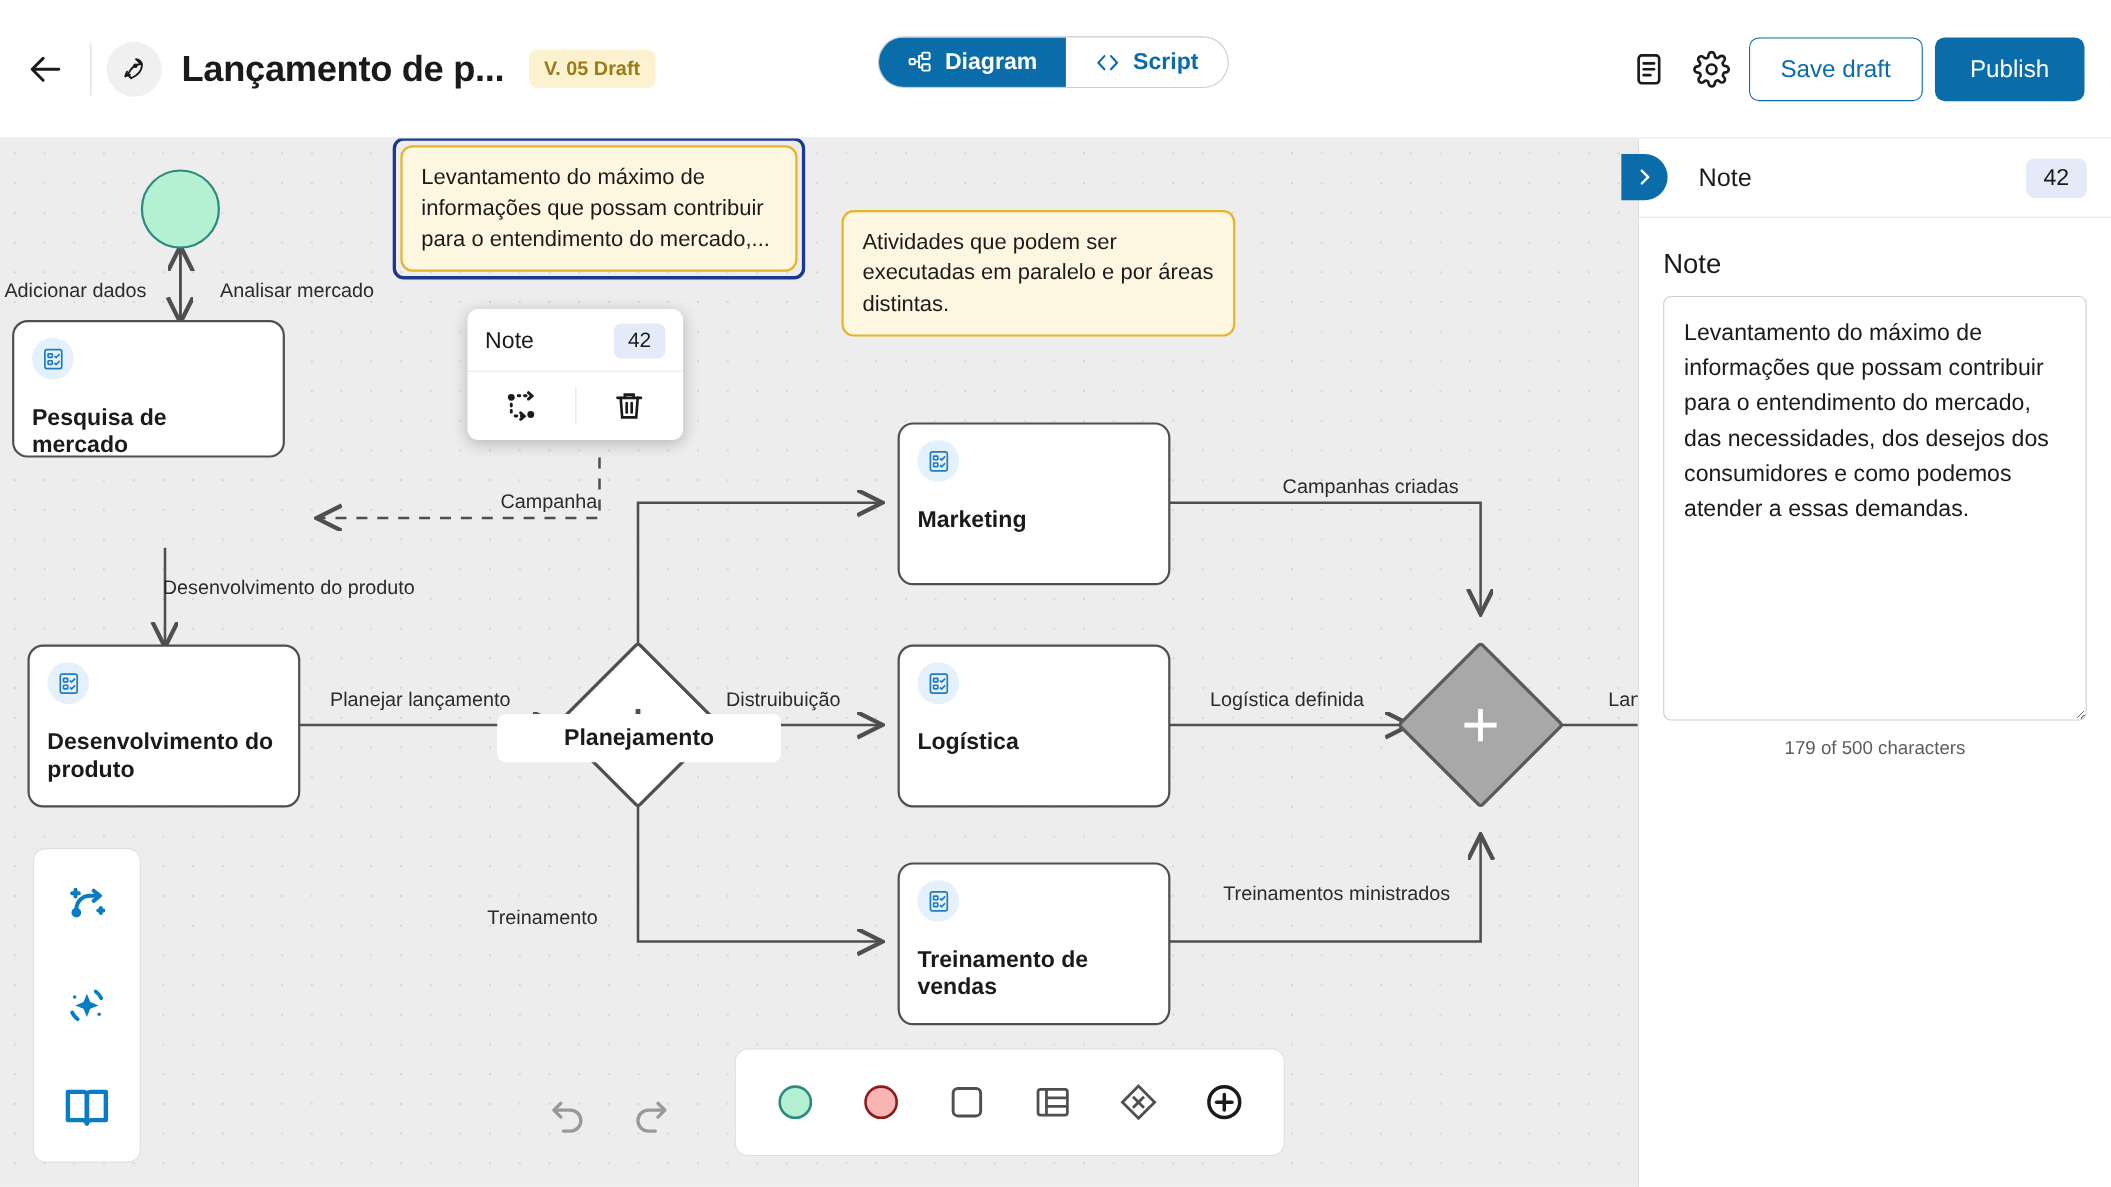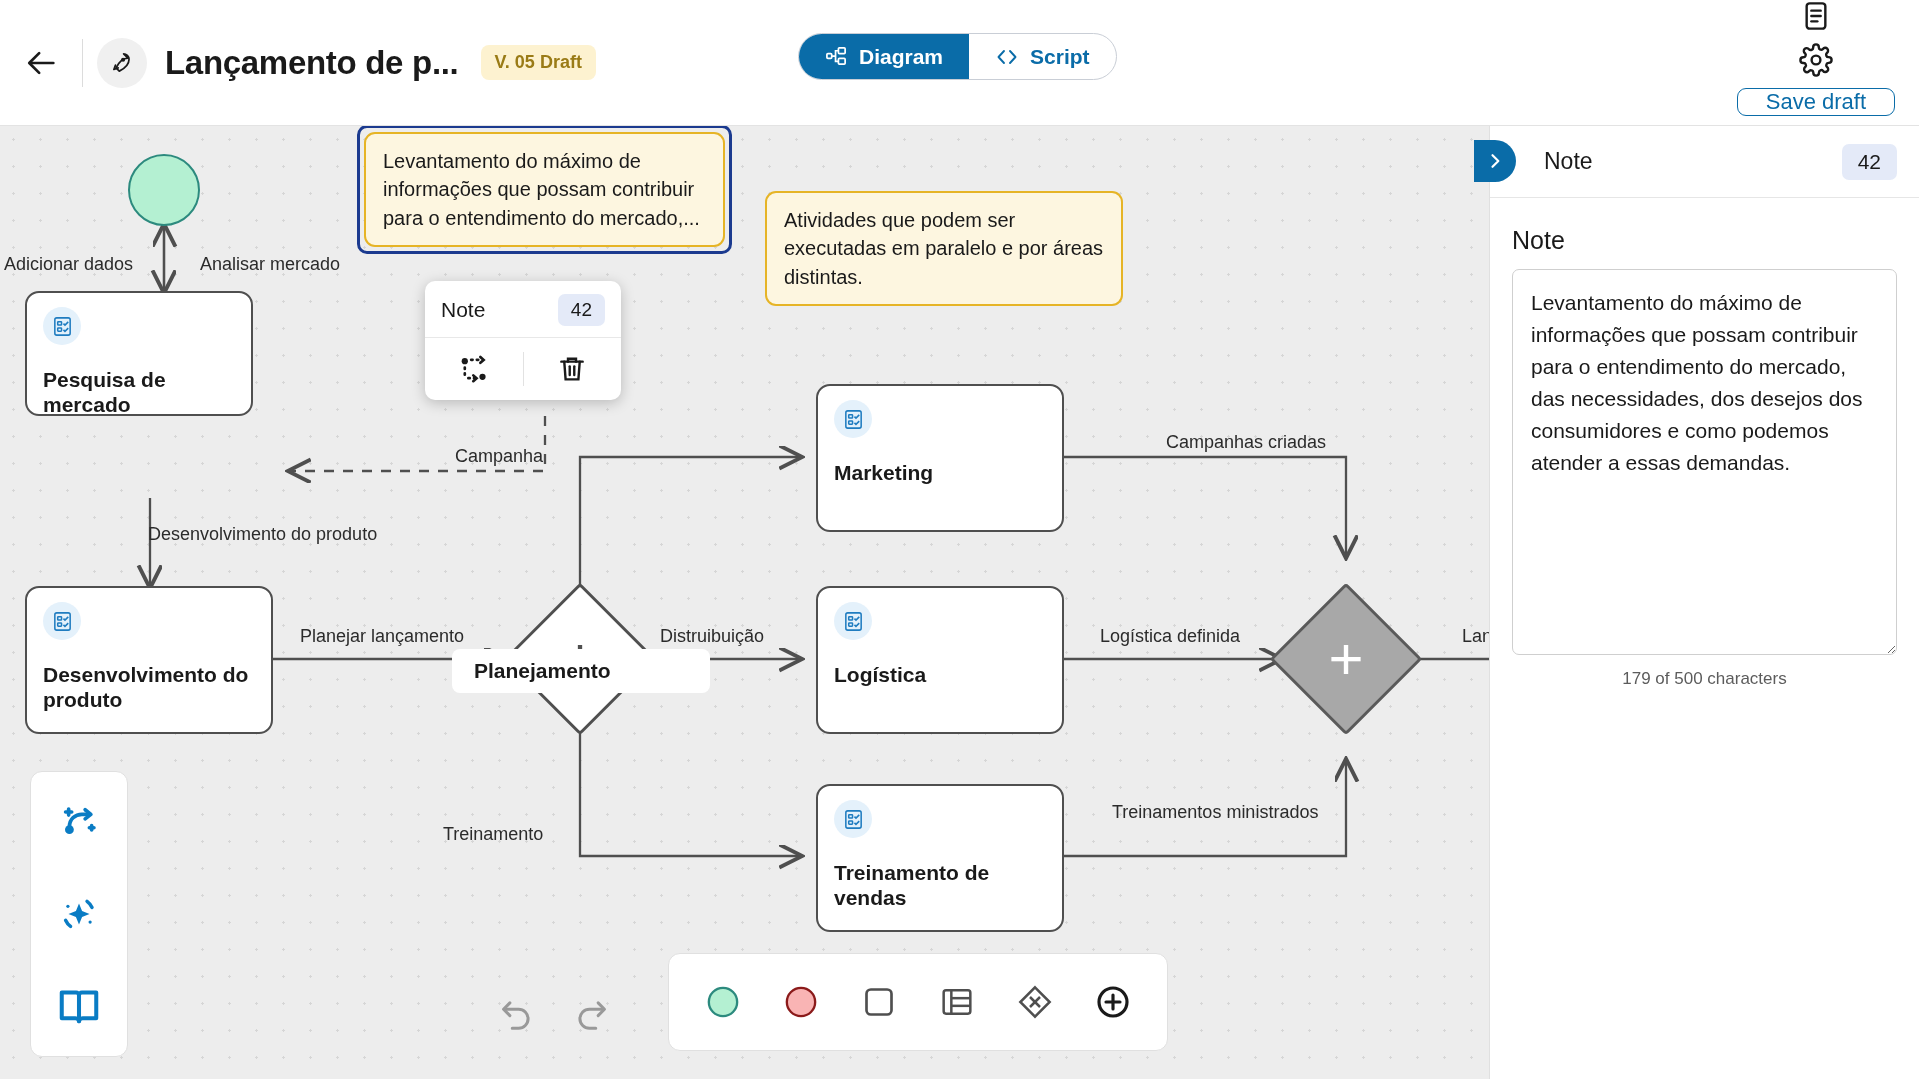--- a/index.html
+++ b/index.html
@@ -42,21 +42,21 @@
   }
   .mode-btn {
     display: flex; align-items: center; gap: 11px; padding: 0 26px;
     font-size: 21px; font-weight: 600; cursor: pointer; border: none;
     background: transparent; color: #0a6ca8; font-family: inherit;
   }
   .mode-btn.active { background: #0a6ca8; color: #ffffff; }
 
   .hdr-right {
     position: absolute; right: 24px; top: 0; height: 126px;
-    display: flex; align-items: center; gap: 11px; flex-direction: column;
+    display: flex; align-items: center; gap: 11px;
   }
   .icon-btn {
     width: 46px; height: 46px; display: flex; align-items: center;
     justify-content: center; background: none; border: none; cursor: pointer;
   }
   .btn-outline {
     height: 58px; padding: 0 28px; border: 1.6px solid #0a6ca8;
     color: #0a6ca8; background: #fff; border-radius: 9px;
     font-size: 22px; font-family: inherit; cursor: pointer; font-weight: 400;
   }
@@ -87,21 +87,21 @@
     font-size: 21px; font-weight: 700; color: #1a1a1a; margin-top: 22px;
     line-height: 1.2;
   }
 
   .edge-label {
     position: absolute; font-size: 18px; color: #2b2b2b; white-space: nowrap;
   }
   .pill-label {
     position: absolute; background: #ffffff; border-radius: 8px;
     padding: 10px 22px; font-size: 21px; font-weight: 700; color: #1a1a1a;
-    white-space: nowrap; text-align: left;
+    white-space: nowrap; text-align: center;
   }
 
   .start-circle {
     position: absolute; width: 72px; height: 72px; border-radius: 50%;
     background: #b4f0d2; border: 2.5px solid #2c8a7e;
   }
 
   .gateway {
     position: absolute; width: 108px; height: 108px; transform: rotate(45deg);
     border: 3px solid #4f4f4f; background: #ffffff; border-radius: 4px;
@@ -299,21 +299,21 @@
     <path d="M1412 533 L1489 533" stroke="#4f4f4f" stroke-width="2.3" fill="none"></path>
 
     <path d="M941 278 L941 362" stroke="#4f4f4f" stroke-width="2.3" fill="none" stroke-dasharray="9 9" marker-end="url(#ah)"></path>
   </svg>
 
   <div class="start-circle" style="left:128px; top:28px;"></div>
 
   <div class="edge-label" style="left:4px; top:128px;">Adicionar dados</div>
   <div class="edge-label" style="left:200px; top:128px;">Analisar mercado</div>
 
-  <div class="node" style="left:25px; top:165px; width:228px; height:125px;">
+  <div class="node" style="left:11px; top:165px; width:248px; height:125px;">
     <div class="node-icon">
       <svg width="23" height="23" viewBox="0 0 24 24" fill="none" stroke="#1f7cc0" stroke-width="1.6">
         <rect x="4" y="3" width="16" height="18" rx="2"></rect>
         <rect x="7" y="7" width="4" height="3.4" rx="0.6"></rect>
           <rect x="7" y="13.5" width="4" height="3.4" rx="0.6"></rect>
         <polyline points="13,9 14.6,10.6 18,7.2"></polyline>
           <polyline points="13,15.5 14.6,17.1 18,13.7"></polyline>
       </svg>
     </div>
     <div class="node-label">Pesquisa de mercado</div>

